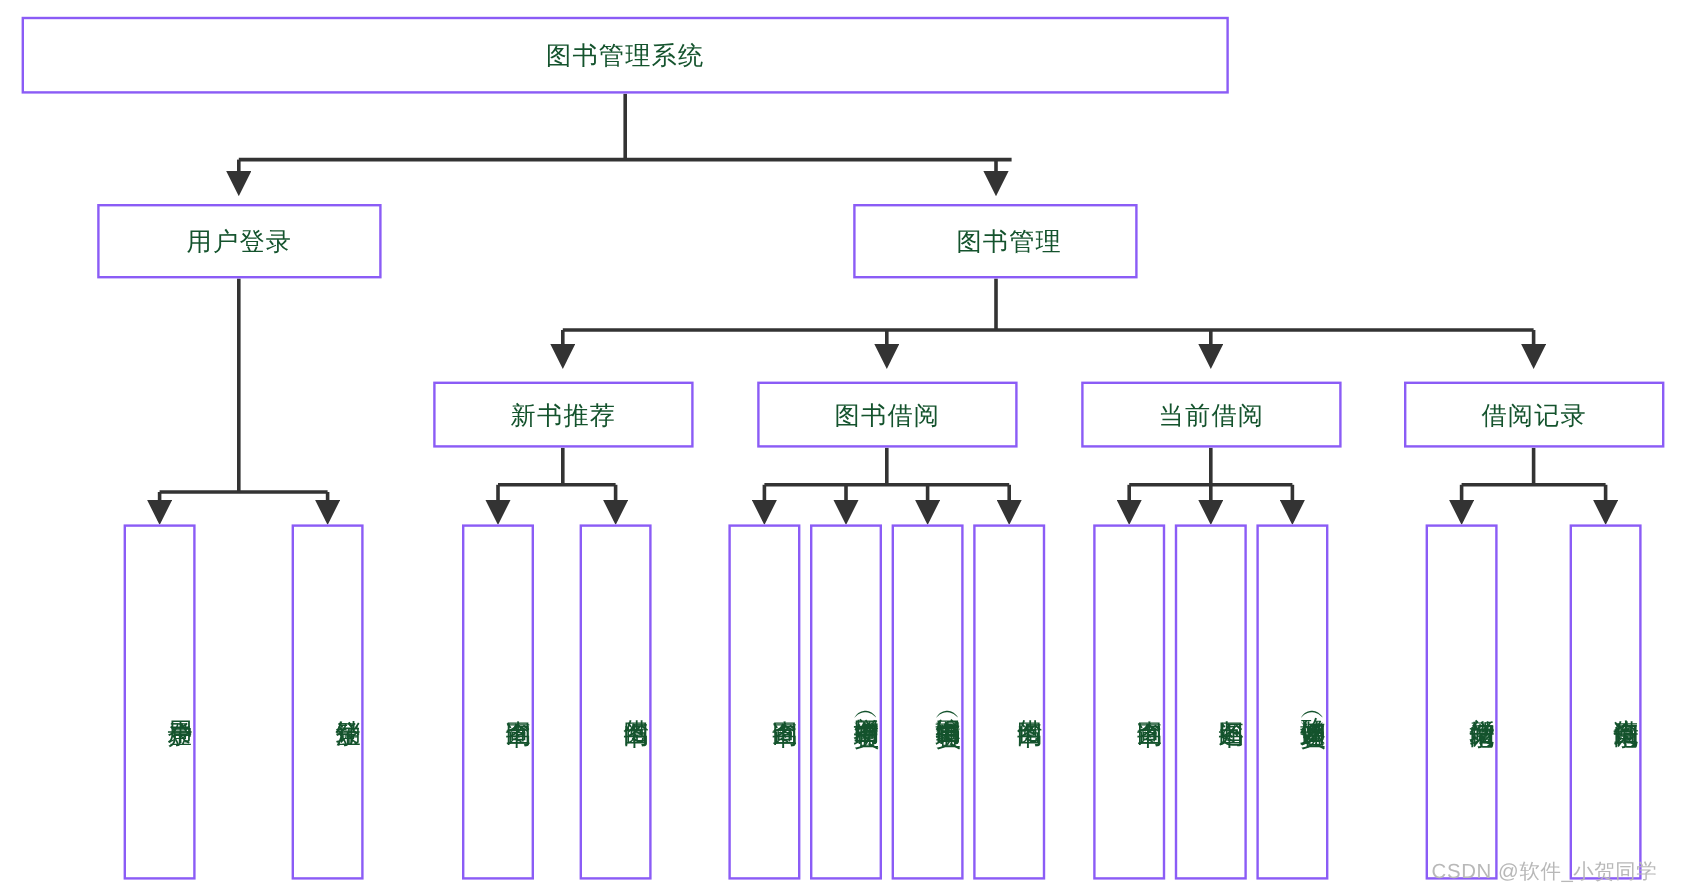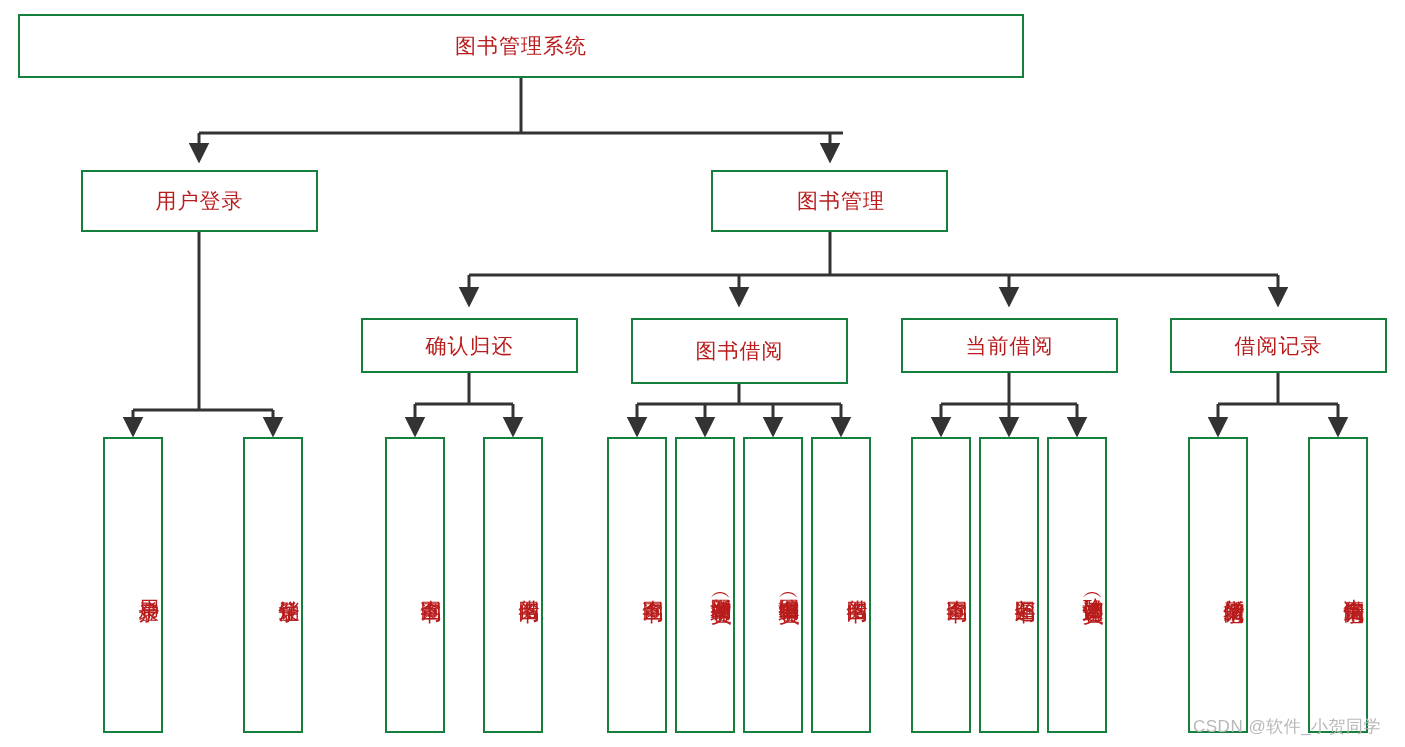--- a/index.html
+++ b/index.html
@@ -21,26 +21,26 @@
     position: absolute;
     left: 0;
     top: 0;
     width: 1405px;
     height: 747px;
     pointer-events: none;
   }
   .node {
     position: absolute;
     box-sizing: border-box;
-    border: 2px solid #15803d;
+    border: 2px solid #8b5cf6;
     background: #ffffff;
     display: flex;
     align-items: center;
     justify-content: center;
-    color: #b91c1c;
+    color: #14532d;
   }
   .node.horiz {
     font-size: 21px;
     letter-spacing: 1px;
   }
   .node.vert {
     writing-mode: vertical-rl;
     text-orientation: upright;
     font-size: 21px;
     line-height: 1.12;
@@ -123,23 +123,23 @@
   </div>
 
   <div class="node horiz" style="left:81px; top:170px; width:237px; height:62px;">
     <span>用户登录</span>
   </div>
   <div class="node horiz" style="left:711px; top:170px; width:237px; height:62px;padding-left:23px;">
     <span>图书管理</span>
   </div>
 
   <div class="node horiz" style="left:361px; top:318px; width:217px; height:55px;">
-    <span>确认归还</span>
+    <span>新书推荐</span>
   </div>
-  <div class="node horiz" style="left:631px; top:318px; width:217px; height:66px;">
+  <div class="node horiz" style="left:631px; top:318px; width:217px; height:55px;">
     <span>图书借阅</span>
   </div>
   <div class="node horiz" style="left:1170px; top:318px; width:217px; height:55px;">
     <span>借阅记录</span>
   </div>
   <div class="node horiz" style="left:901px; top:318px; width:217px; height:55px;">
     <span>当前借阅</span>
   </div>
 
   <div class="node vert" style="left:103px; top:437px; width:60px; height:296px;">

